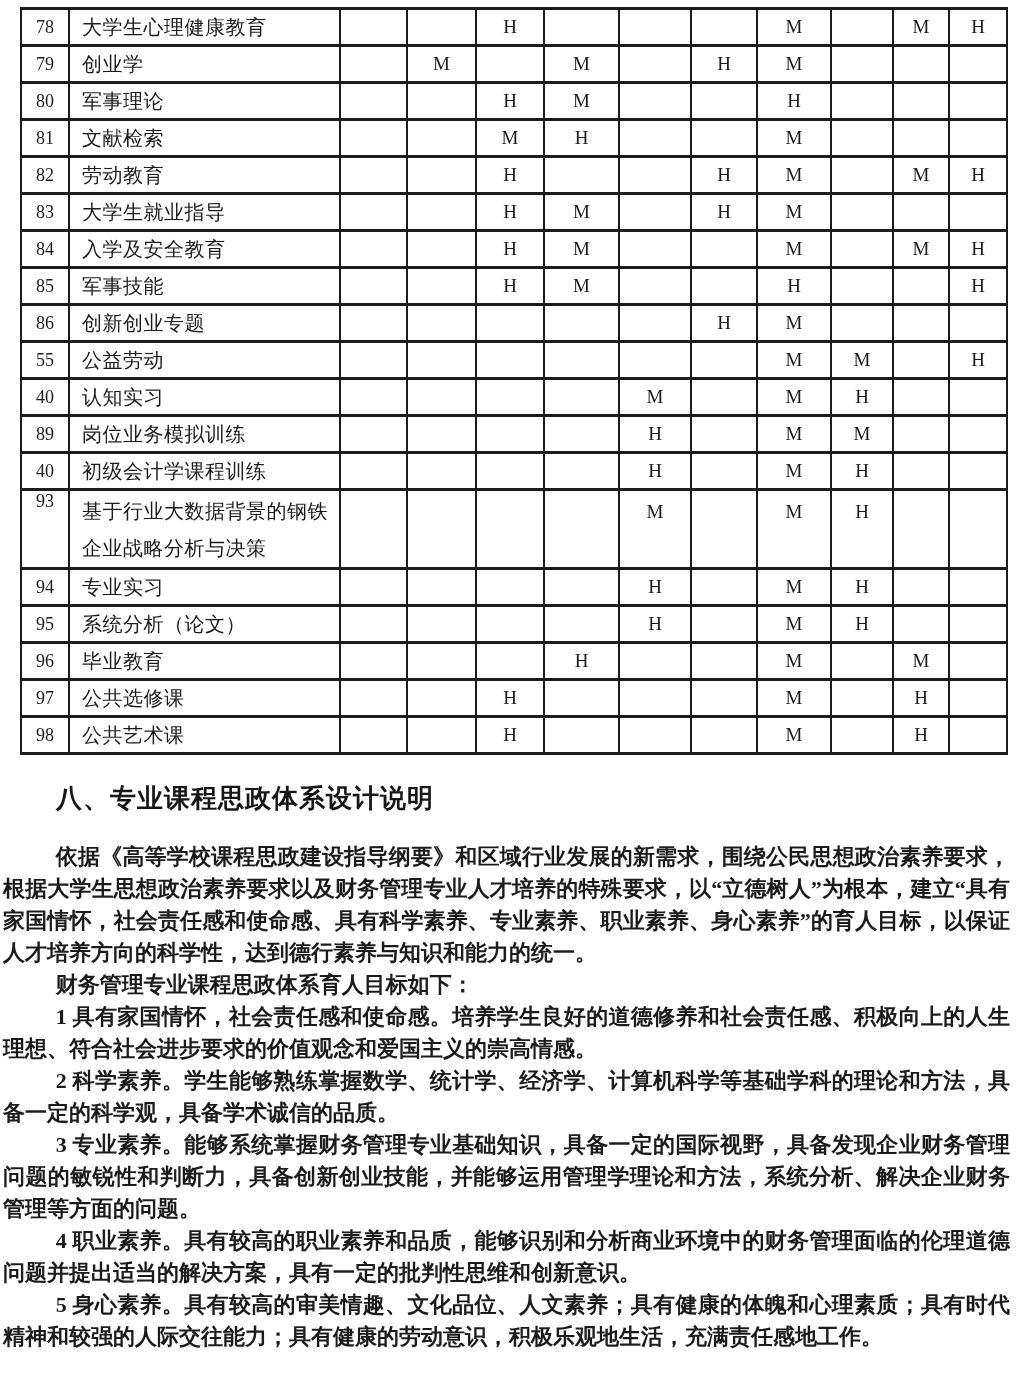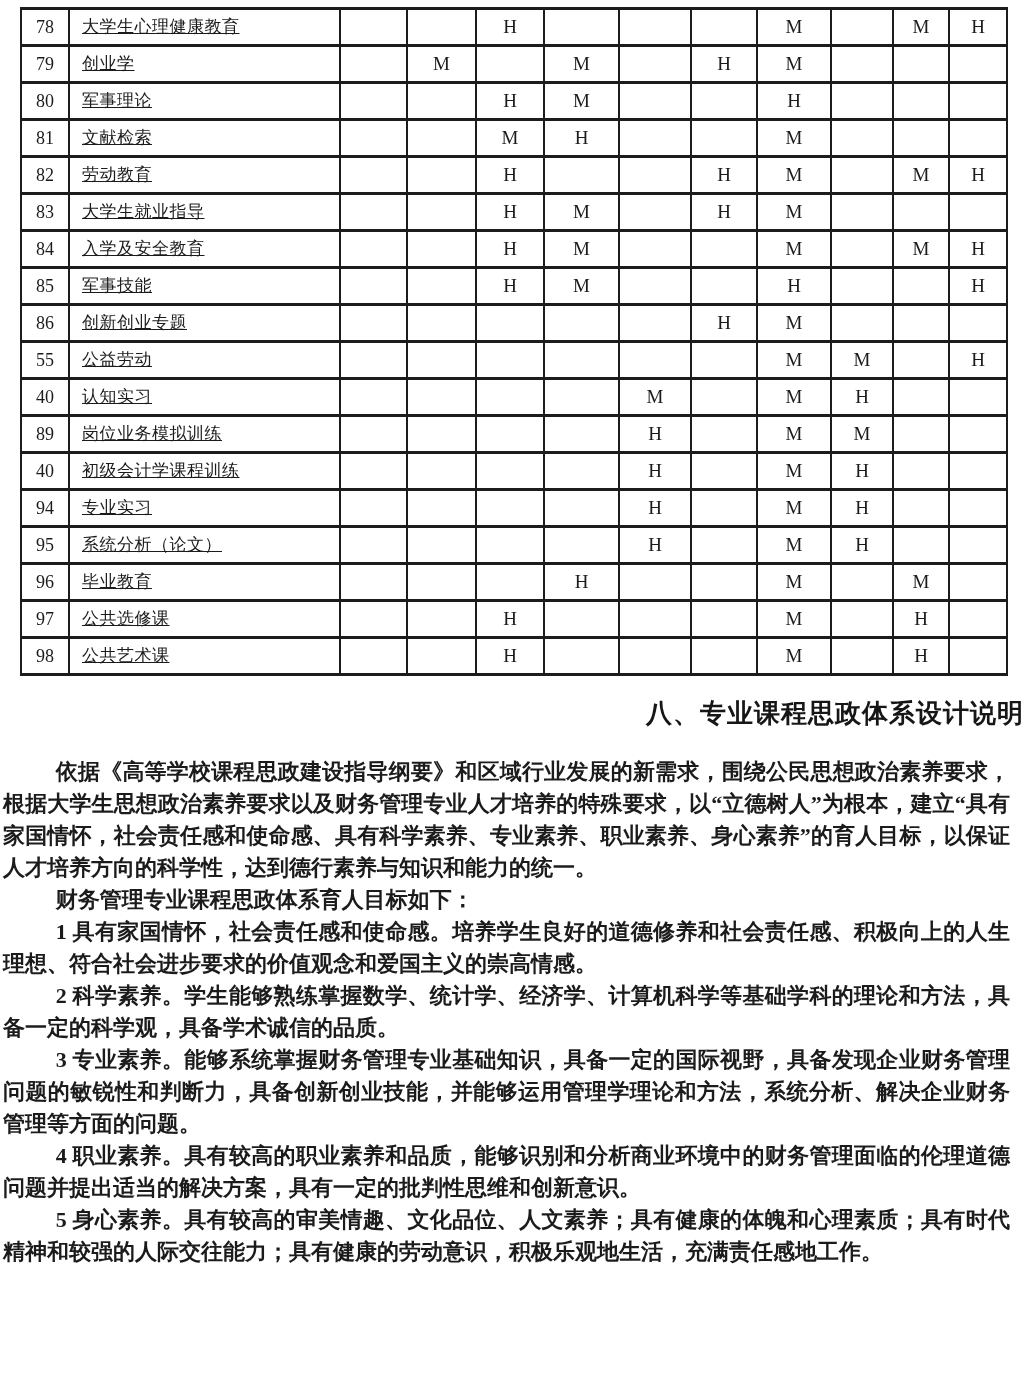--- a/index.html
+++ b/index.html
@@ -32,44 +32,42 @@
     overflow: hidden;
   }
   .matrix-table tr { height: 35px; }
   .matrix-table tr.tall { height: 70px; }
   .col-no {
     text-align: center;
     font-size: 18px;
     font-family: "Liberation Serif", serif;
   }
   .col-name {
-    font-size: 17px;
+    font-size: 20px;
     padding-left: 12px !important;
     line-height: 34px;
     letter-spacing: 0.5px;
-    text-decoration: underline;
   }
   .col-mark {
     text-align: center;
     font-size: 19px;
     font-family: "Liberation Serif", serif;
   }
   tr.tall td { vertical-align: top; }
   tr.tall .col-name { line-height: 37px; padding-top: 2px; }
   tr.tall .col-mark { line-height: 37px; padding-top: 2px; }
   
   .section-heading {
     font-family: "Liberation Sans", sans-serif;
     font-weight: 700;
     font-size: 26px;
     line-height: 34px;
-    margin: 20px 0 26px 56px;
+    margin: 26px 0 26px 56px;
     letter-spacing: 1px;
     color: #161616;
-    text-align: right;
   }
   
   .body-text {
     margin: 0 14px 0 3px;
     font-size: 22px;
     line-height: 32px;
     text-align: justify;
     text-justify: inter-ideograph;
     color: #1b1b1b;
   }
@@ -276,20 +274,34 @@
           <td class="col-mark"></td>
           <td class="col-mark"></td>
           <td class="col-mark"></td>
           <td class="col-mark">H</td>
           <td class="col-mark"></td>
           <td class="col-mark">M</td>
           <td class="col-mark">H</td>
           <td class="col-mark"></td>
           <td class="col-mark"></td>
         </tr>
+        <tr class="tall">
+          <td class="col-no">93</td>
+          <td class="col-name">基于行业大数据背景的钢铁企业战略分析与决策</td>
+          <td class="col-mark"></td>
+          <td class="col-mark"></td>
+          <td class="col-mark"></td>
+          <td class="col-mark"></td>
+          <td class="col-mark">M</td>
+          <td class="col-mark"></td>
+          <td class="col-mark">M</td>
+          <td class="col-mark">H</td>
+          <td class="col-mark"></td>
+          <td class="col-mark"></td>
+        </tr>
         <tr>
           <td class="col-no">94</td>
           <td class="col-name">专业实习</td>
           <td class="col-mark"></td>
           <td class="col-mark"></td>
           <td class="col-mark"></td>
           <td class="col-mark"></td>
           <td class="col-mark">H</td>
           <td class="col-mark"></td>
           <td class="col-mark">M</td>

